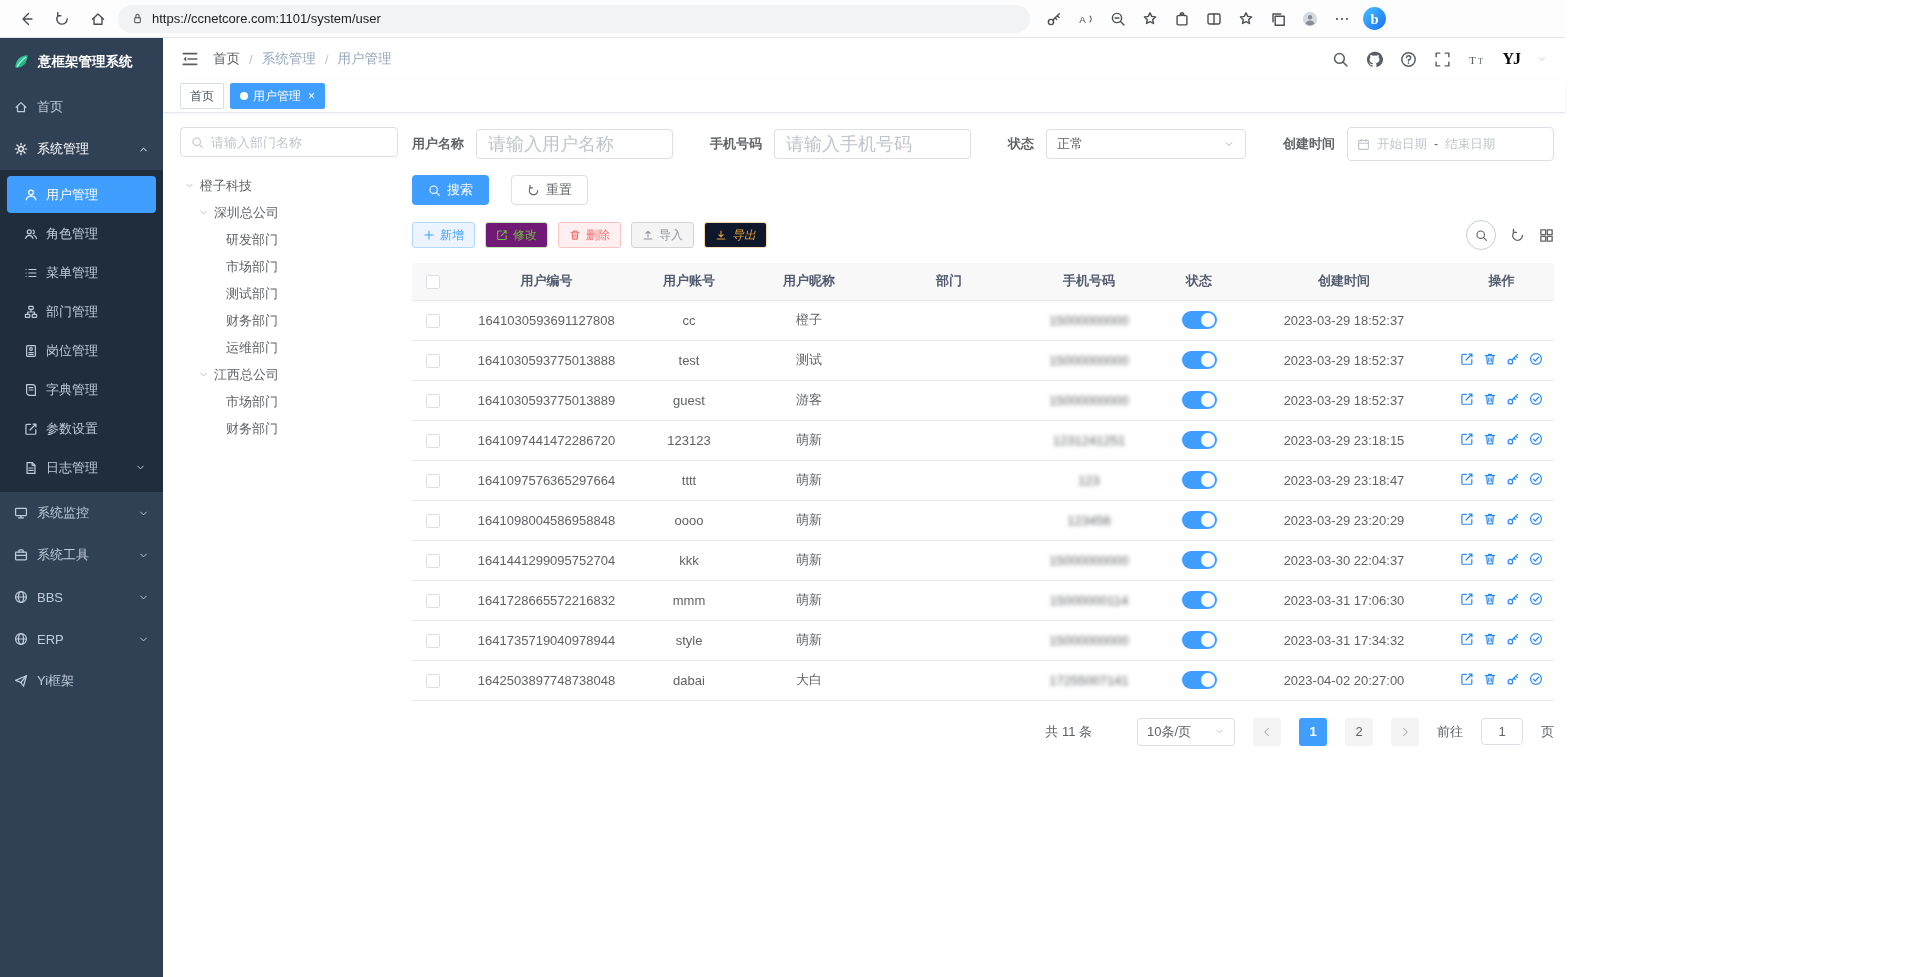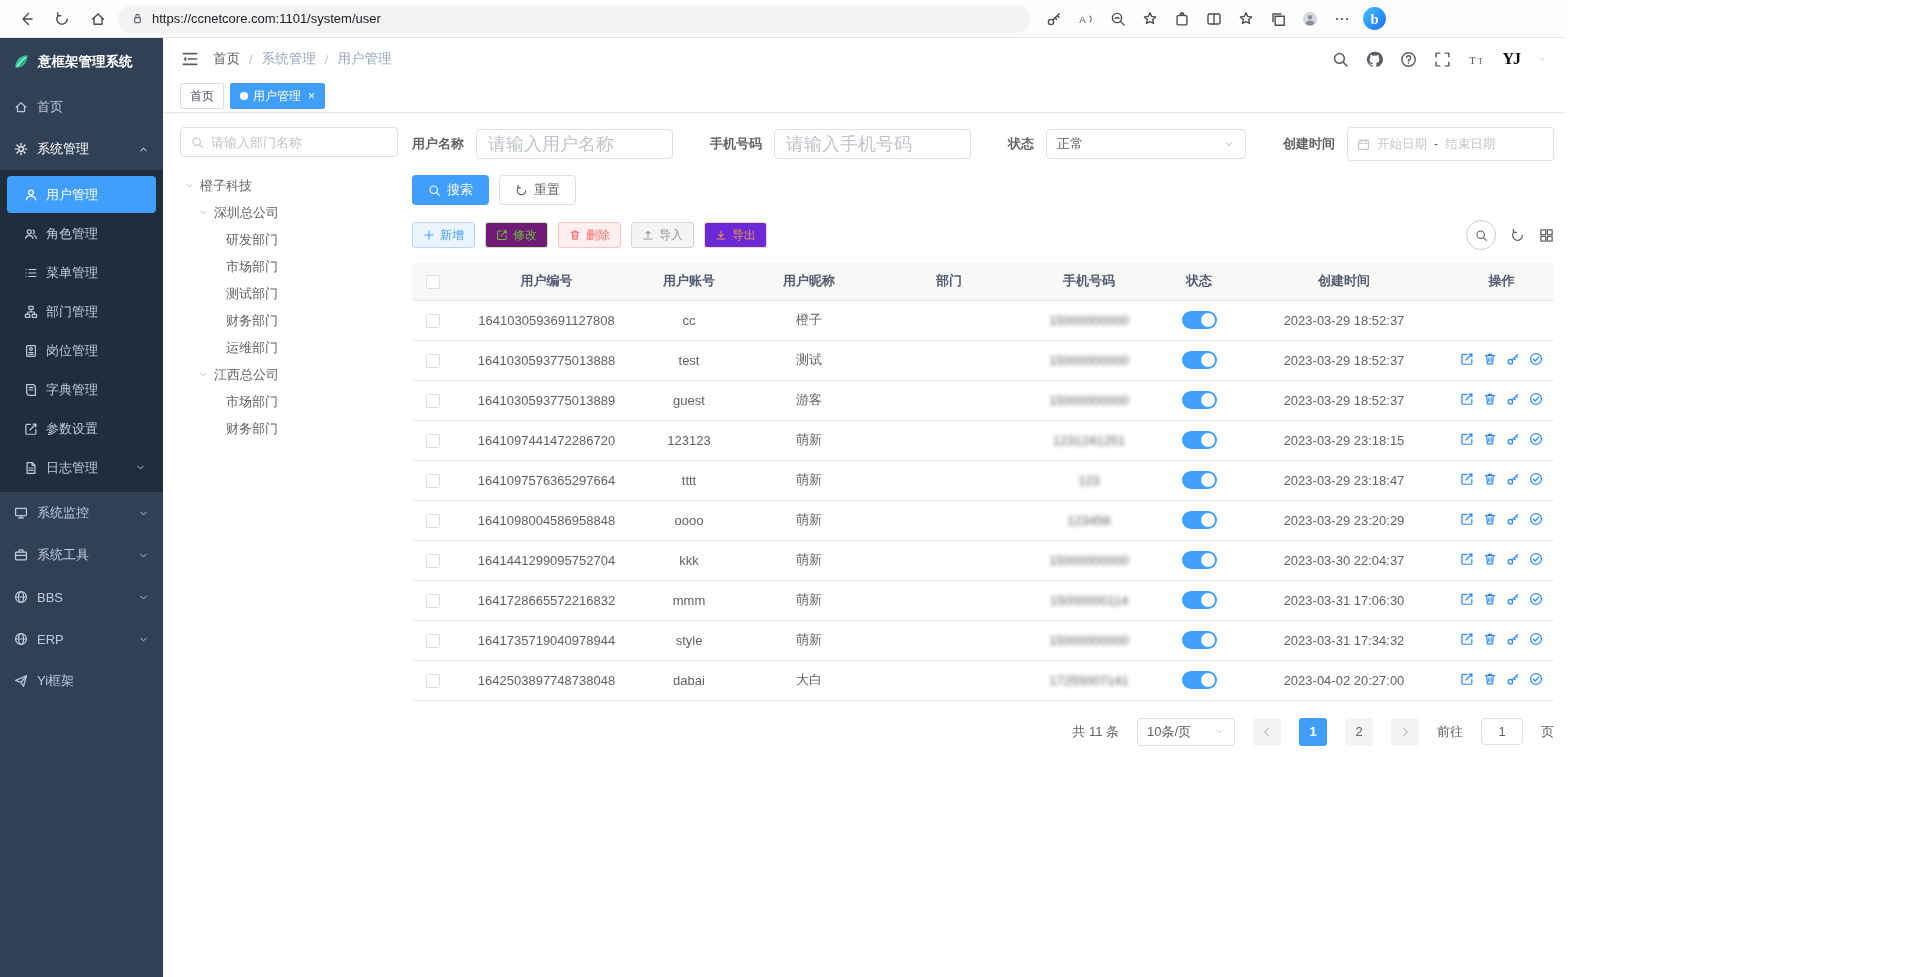--- a/index.html
+++ b/index.html
@@ -70,55 +70,55 @@
   .fg { display:flex; align-items:center; gap:12px; }
   .fl { font-size:13px; font-weight:bold; color:#606266; white-space:nowrap; }
   .finput { width:197px; height:30px; border:1px solid #dcdfe6; border-radius:4px; padding:0 11px; font-size:18px; color:#606266; font-family:inherit; outline:none; }
   .finput::placeholder { color:#c0c4cc; }
   .fselect { width:200px; height:30px; border:1px solid #dcdfe6; border-radius:4px; display:flex; align-items:center; justify-content:space-between; padding:0 10px; font-size:13px; color:#606266; cursor:pointer; }
   .selcar .ic { width:12px; height:12px; color:#c0c4cc; }
   .fdate { width:207px; height:30px; border:1px solid #dcdfe6; border-radius:4px; display:flex; align-items:center; gap:7px; padding:16px 9px; font-size:12.5px; color:#c0c4cc; cursor:pointer; white-space:nowrap; }
   .fdate .ic { width:13px; height:13px; color:#c0c4cc; }
   .dsep { color:#606266; }
 
-  .btnrow { margin-top:14px; display:flex; gap:10px; }
+  .btnrow { margin-top:14px; display:flex; gap:22px; }
   .btn { height:30px; padding:0 15px; border-radius:4px; font-size:13px; display:inline-flex; align-items:center; gap:6px; cursor:pointer; border:1px solid transparent; }
   .btn .ic { width:13px; height:13px; }
   .btn.primary { background:#409eff; color:#fff; }
   .btn.default { background:#fff; border-color:#dcdfe6; color:#606266; }
 
   .toolbar { margin-top:15px; display:flex; align-items:center; gap:10px; }
   .sbtn { height:26px; padding:0 10px; border-radius:3px; font-size:12px; display:inline-flex; align-items:center; gap:5px; border:1px solid; cursor:pointer; }
   .sbtn .ic { width:12px; height:12px; }
   .sbtn.blue { background:#ecf5ff; color:#409eff; border-color:#b3d8ff; }
   .sbtn.green { background:#701a75; color:#67c23a; border-color:#c2e7b0; }
   .sbtn.red { background:#fef0f0; color:#f56c6c; border-color:#fbc4c4; }
   .sbtn.gray { background:#f4f4f5; color:#909399; border-color:#d3d4d6;justify-content:flex-end; }
-  .sbtn.orange { background:#6d28d9; color:#e6a23c; border-color:#f5dab1; }
+  .sbtn.orange { background:#0f172a; color:#e6a23c; border-color:#f5dab1;font-style:italic; }
   .tool-icons { margin-left:auto; display:flex; align-items:center; gap:14px; color:#606266; }
   .circle-ic { width:30px; height:30px; border:1px solid #c8cdd4; border-radius:50%; display:flex; align-items:center; justify-content:center; cursor:pointer; }
   .circle-ic .ic { width:13px; height:13px; }
   .plain-ic { cursor:pointer; display:flex; }
   .plain-ic .ic { width:15px; height:15px; }
 
   
   table { margin-top:13px; width:100%; border-collapse:collapse; table-layout:fixed; font-size:13px; }
   th { height:37px; background:#f8f8f9; color:#515a6e; font-weight:bold; border-bottom:1px solid #e8eaec; text-align:center; }
   td { height:40px; color:#606266; border-bottom:1px solid #e8eaec; text-align:center; overflow:hidden; white-space:nowrap; }
   .cb { width:14px; height:14px; border:1px solid #dcdfe6; border-radius:2px; display:inline-block; background:#fff; vertical-align:middle; cursor:pointer; }
   .blur { filter:blur(2.2px); user-select:none; }
   .switch { width:35px; height:18px; border-radius:9px; background:#409eff; position:relative; display:inline-block; vertical-align:middle; cursor:pointer; }
   .switch::after { content:''; position:absolute; right:2px; top:2px; width:14px; height:14px; border-radius:50%; background:#fff; }
   .acts { display:inline-flex; align-items:center; gap:9px; color:#2d8cf0; }
   .acts span { cursor:pointer; display:flex; }
   .acts .ic { width:14px; height:14px; }
 
   
   .pager { margin-top:17px; display:flex; align-items:center; justify-content:flex-end; gap:18px; font-size:13px; color:#606266; padding-bottom:24px; }
-  .psel { width:98px; height:28px; border:1px solid #dcdfe6; border-radius:4px; display:flex; align-items:center; justify-content:space-between; padding:0 9px; cursor:pointer; }
+  .psel { width:98px; height:28px; border:1px solid #dcdfe6; border-radius:4px; display:flex; align-items:center; justify-content:space-between; padding:0 9px; cursor:pointer;margin-left:27px; }
   .psel .ic { width:11px; height:11px; color:#c0c4cc; }
   .pbtn { min-width:28px; height:28px; padding:0 4px; border-radius:3px; background:#f4f4f5; color:#606266; display:flex; align-items:center; justify-content:center; cursor:pointer; }
   .pbtn.cur { background:#409eff; color:#fff; font-weight:bold; }
   .pbtn.nav { color:#a8abb2; }
   .pbtn .ic { width:12px; height:12px; }
   .goto-input { width:42px; height:27px; border:1px solid #dcdfe6; border-radius:4px; text-align:center; font-size:13px; color:#606266; outline:none; font-family:inherit; }
 </style>
 </head>
 <body>
 

